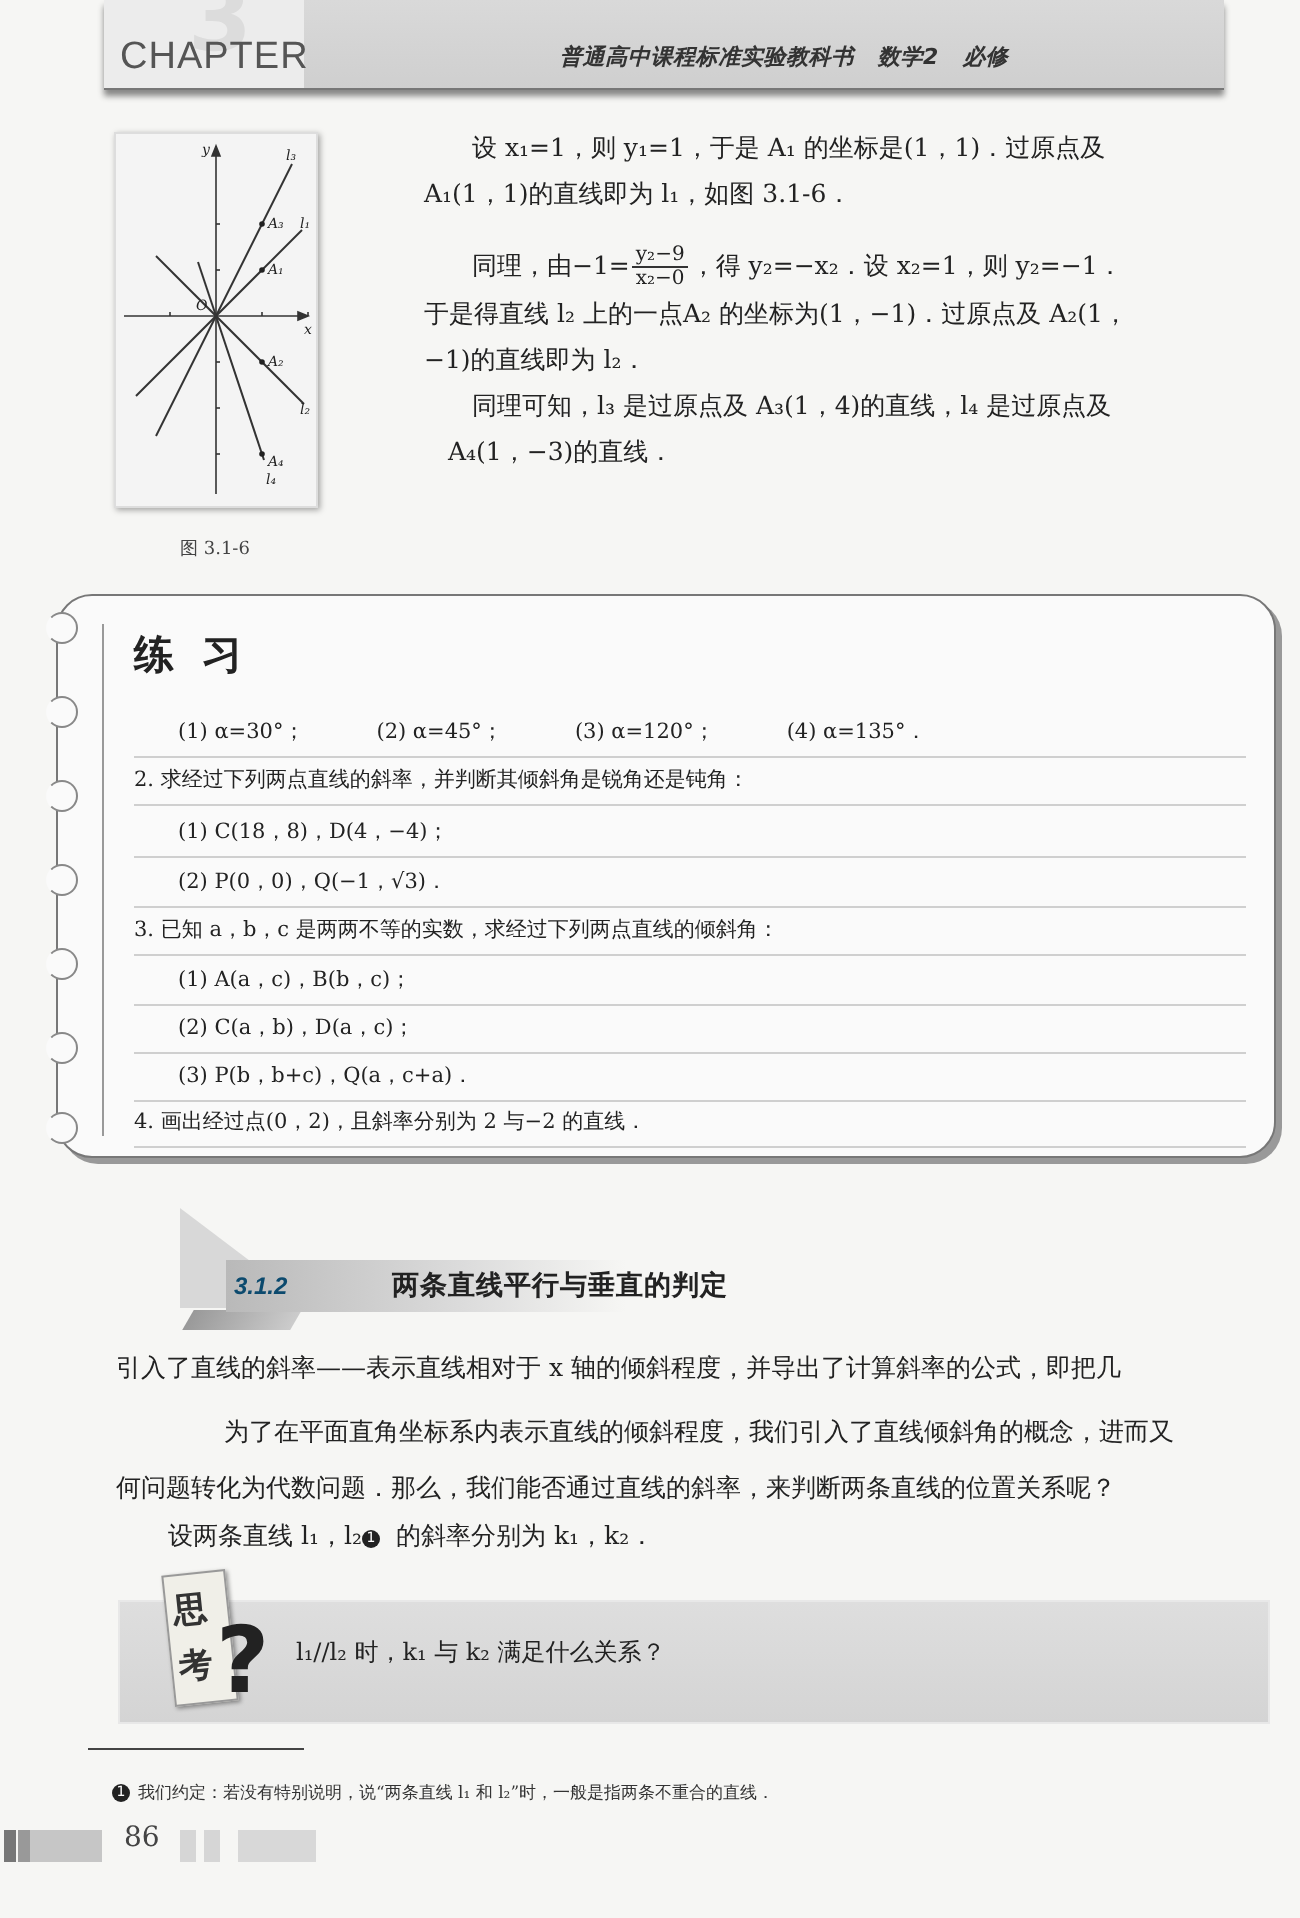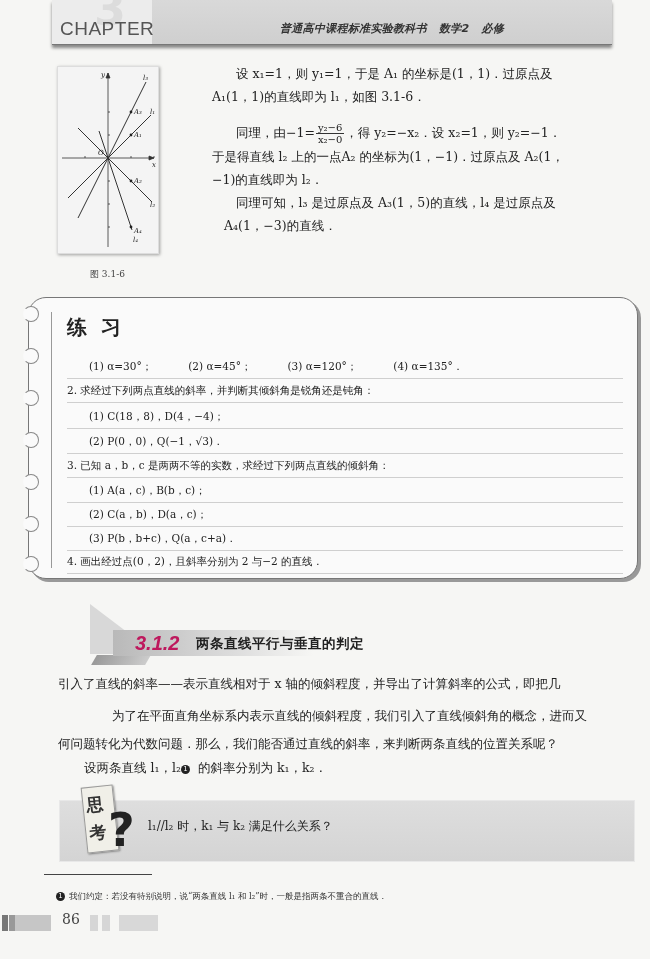--- a/index.html
+++ b/index.html
@@ -64,21 +64,21 @@
 
   
   .sec-tri {
     left:90px; top:604px; width:0; height:0;
     border-left:66px solid #d8d8d8; border-top:50px solid transparent;
   }
   .sec-bar {
     left:113px; top:630px; width:200px; height:26px;
     background:linear-gradient(90deg,#b9b9b9,#dcdcdc 60%, rgba(240,240,240,0));
   }
-  .sec-num { left:135px; top:630px; font-family:"Liberation Sans",sans-serif; font-weight:bold; font-style:italic; font-size:20px; color:#be185d; line-height:26px; }
+  .sec-num { left:117px; top:630px; font-family:"Liberation Sans",sans-serif; font-weight:bold; font-style:italic; font-size:12px; color:#0c4a6e; line-height:26px; }
   .sec-title { left:196px; top:630px; font-size:13.5px; font-weight:bold; line-height:26px; color:#222; letter-spacing:0.5px; }
   .sec-shadow { left:94px; top:655px; width:54px; height:10px; background:linear-gradient(90deg,#999,#ccc); transform:skewX(-30deg); }
 
   
   .think {
     left:59px; top:800px; width:574px; height:60px;
     background:linear-gradient(#dedede,#d4d4d4);
     border:1px solid #e8e8e8;
   }
   .think-scroll {
@@ -157,25 +157,25 @@
   </svg>
 </div>
 <div class="abs fig-caption">图 3.1-6</div>
 
 <div class="abs para" style="left:236px; top:62px; width:395px;">
   <div>设 x₁=1，则 y₁=1，于是 A₁ 的坐标是(1，1)．过原点及</div>
 </div>
 <div class="abs para" style="left:212px; top:85px;">A₁(1，1)的直线即为 l₁，如图 3.1-6．</div>
 
 <div class="abs para" style="left:236px; top:121px;">
-  <span>同理，由−1=</span><span class="frac"><span class="num">y₂−6</span><span class="den">x₂−0</span></span><span>，得 y₂=−x₂．设 x₂=1，则 y₂=−1．</span>
+  <span>同理，由−1=</span><span class="frac"><span class="num">y₂−9</span><span class="den">x₂−0</span></span><span>，得 y₂=−x₂．设 x₂=1，则 y₂=−1．</span>
 </div>
 <div class="abs para" style="left:212px; top:145px;">于是得直线 l₂ 上的一点A₂ 的坐标为(1，−1)．过原点及 A₂(1，</div>
 <div class="abs para" style="left:212px; top:168px;">−1)的直线即为 l₂．</div>
-<div class="abs para" style="left:236px; top:191px;">同理可知，l₃ 是过原点及 A₃(1，5)的直线，l₄ 是过原点及</div>
+<div class="abs para" style="left:236px; top:191px;">同理可知，l₃ 是过原点及 A₃(1，4)的直线，l₄ 是过原点及</div>
 <div class="abs para" style="left:224px; top:214px;text-align:center;">A₄(1，−3)的直线．</div>
 
 <div class="abs exbox">
   <div class="ex-vline"></div>
   <div class="ring" style="top:8px"></div>
   <div class="ring" style="top:50px"></div>
   <div class="ring" style="top:92px"></div>
   <div class="ring" style="top:134px"></div>
   <div class="ring" style="top:176px"></div>
   <div class="ring" style="top:218px"></div>

